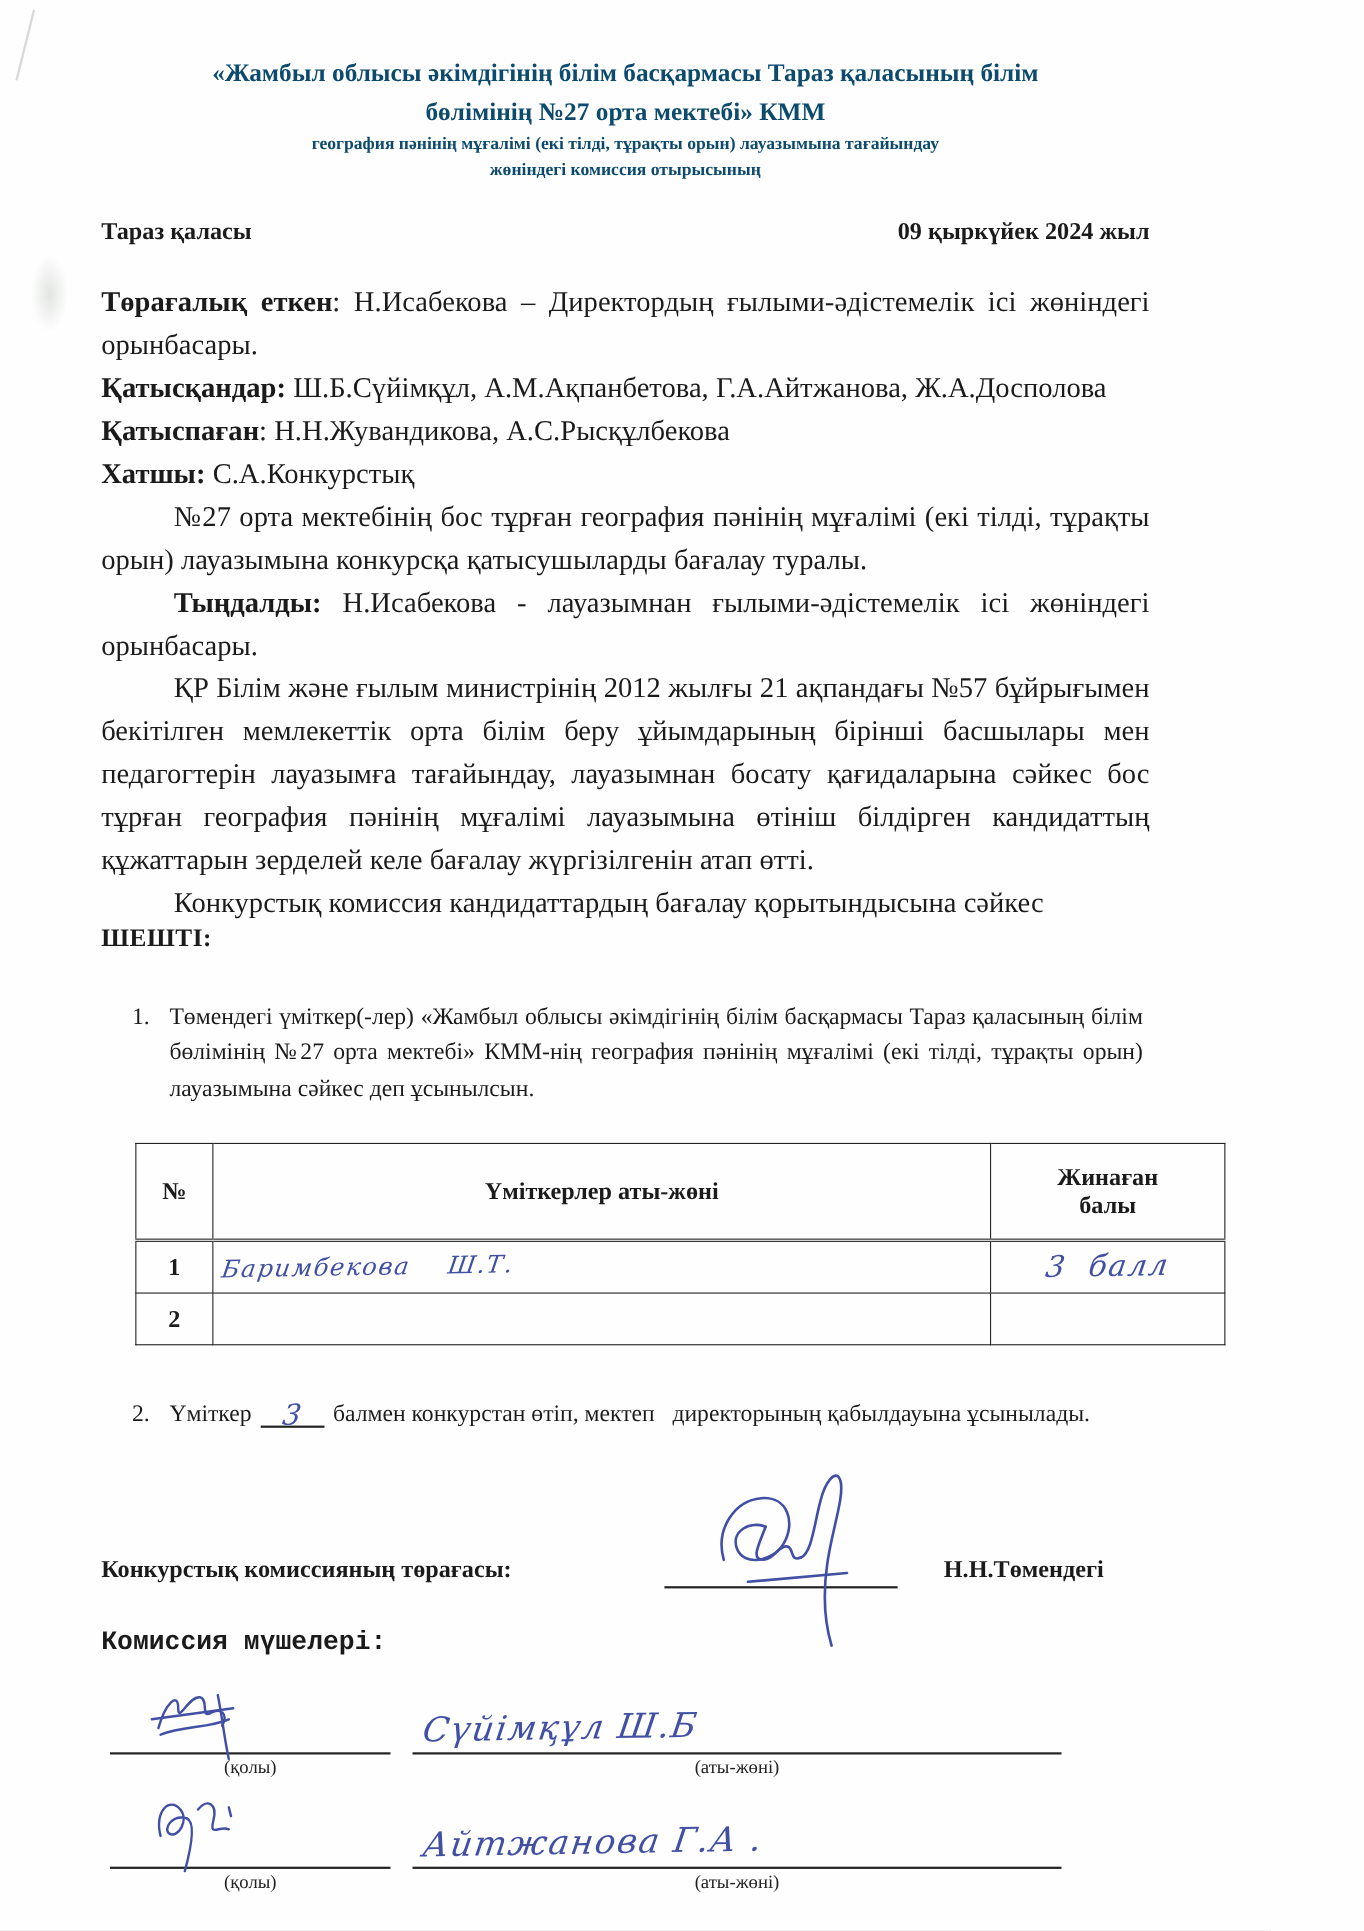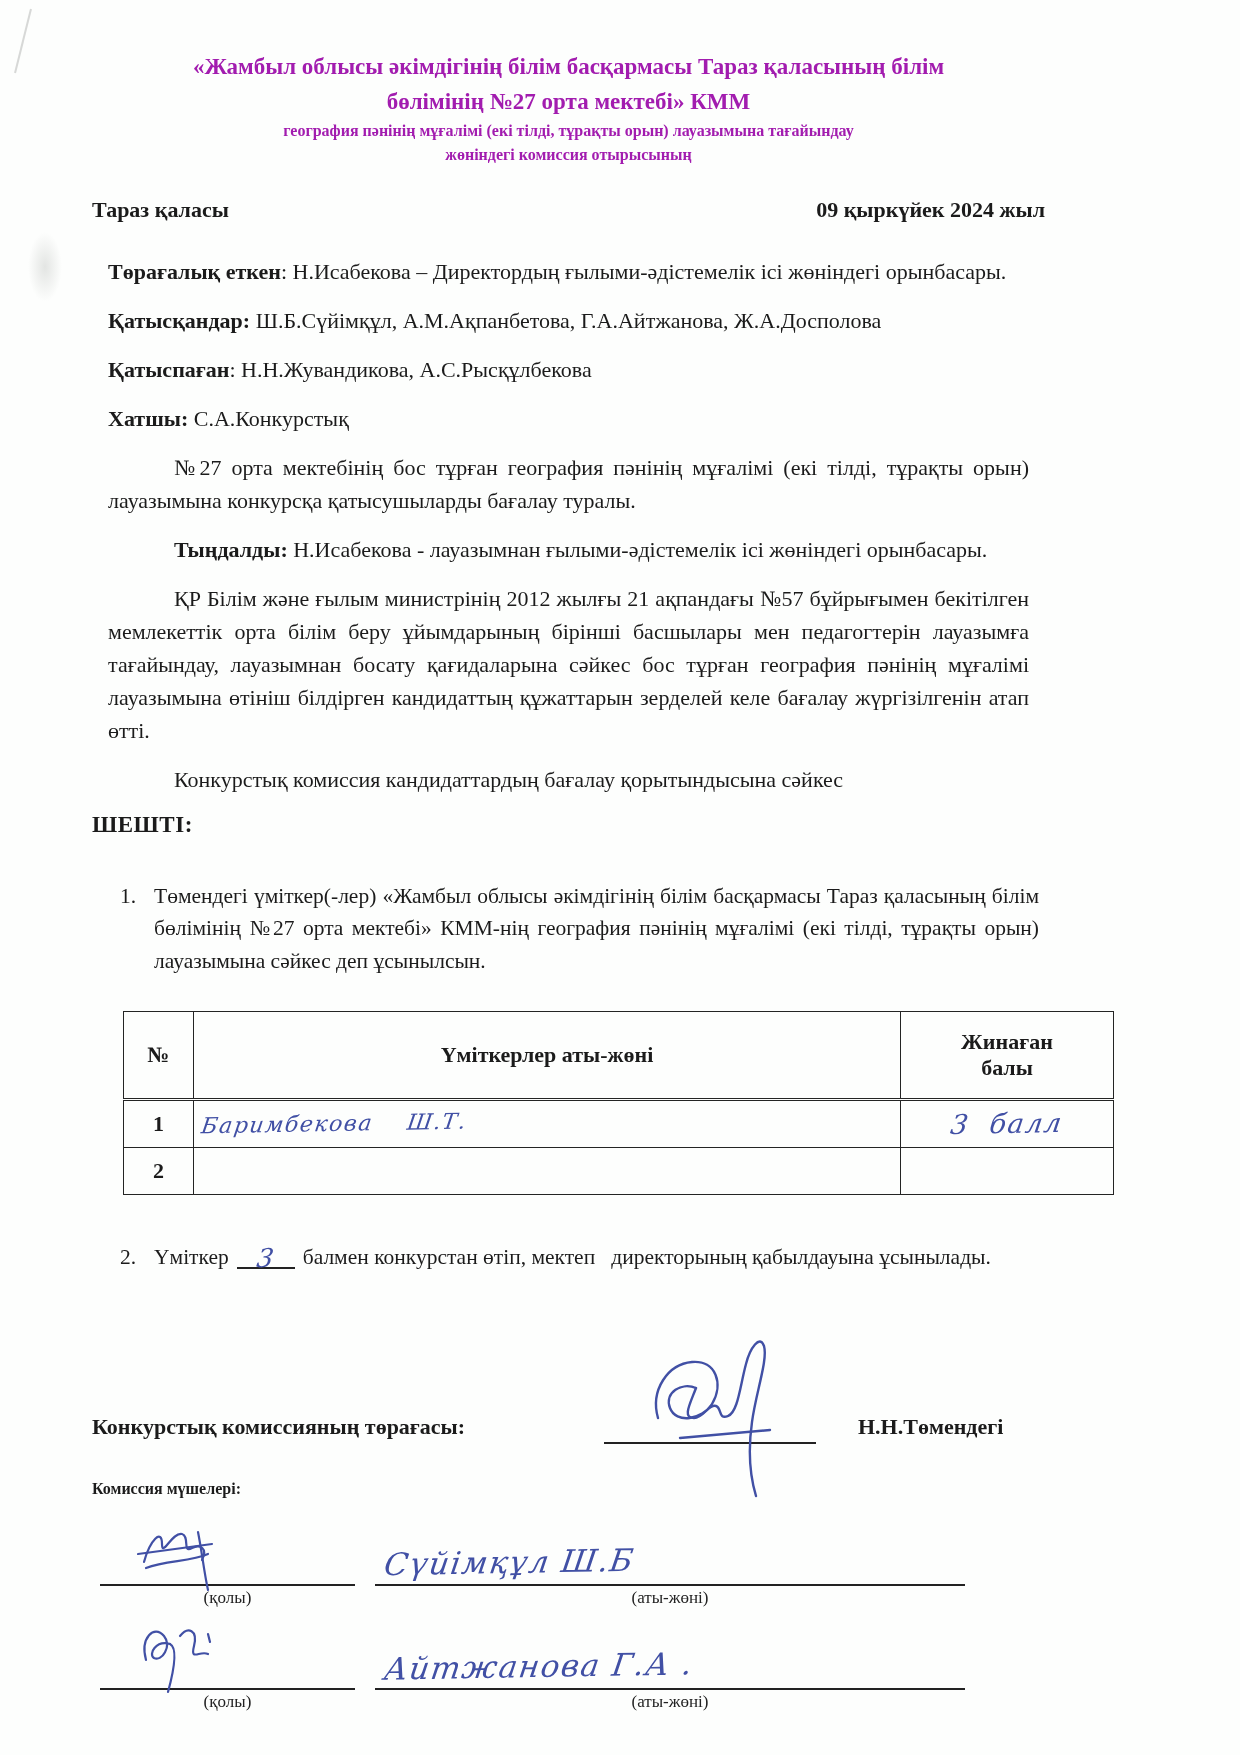--- a/index.html
+++ b/index.html
@@ -22,29 +22,29 @@
     width:2px; height:66px;
     background:#c9cbc9;
     transform:rotate(14deg);
     opacity:.75;
   }
   .artifact-smudge{
     position:absolute; left:28px; top:232px;
     width:34px; height:70px;
     background:radial-gradient(ellipse at center, #e3e5e3 0%, rgba(255,255,255,0) 70%);
   }
-  .title-block{ text-align:center; font-weight:bold; font-size:23px; line-height:1.5; color:#a21caf;}
+  .title-block{ text-align:center; font-weight:bold; font-size:23px; line-height:1.5; color:#0c4a6e;}
   .title-block .t-sub{ font-size:16px; }
   .city-date{
     display:flex; justify-content:space-between;
     font-weight:bold; font-size:22px;
     margin-top:30px;
     text-align:right;
   }
-  p, .para{ font-size:22px; line-height:1.5; margin:16px; }
+  p, .para{ font-size:26px; line-height:1.5; margin:0; }
   .just{ text-align:justify; }
   .indent{ text-indent:66px; }
   .b{ font-weight:bold; }
   .mt-people{ margin-top:32px; }
   .agenda-head{ margin-top:38px; font-weight:bold; font-size:22px; }
   .decision-head{ font-weight:bold; font-size:23px; letter-spacing:.5px; }
   .list-item{
     display:flex; margin-left:28px; margin-right:6px;
     font-size:21.5px; line-height:1.5;
   }
@@ -83,21 +83,21 @@
     margin:0 8px;
     vertical-align:baseline;
   }
   .blank-inline .hw{ font-size:26px; position:relative; top:3px;}
   .sign-section{ position:absolute; left:92px; top:1392px; width:1060px; }
   .chairman-row{ position:relative; font-size:22px; font-weight:bold; height:52px; }
   .chairman-label{ position:absolute; left:0; top:22px; }
   .chair-line{ position:absolute; left:512px; top:50px; width:212px; border-bottom:2.2px solid #222; }
   .chairman-name{ position:absolute; left:766px; top:22px; }
   .chair-sig{ position:absolute; left:528px; top:-66px; }
-  .members-head{ font-weight:bold; font-size:16px; margin-top:36px; }
+  .members-head{ font-weight:bold; font-size:24px; margin-top:36px;font-family:Liberation Mono, monospace; }
   .member-row{ position:relative; height:96px; }
   .sig-col{ position:absolute; left:8px; top:0; width:255px; }
   .name-col{ position:absolute; left:283px; top:0; width:590px; }
   .sig-line{ border-bottom:2.6px solid #222; height:58px; position:relative; }
   .sig-caption{ text-align:center; font-size:17px; margin-top:2px; color:#222; }
   .member-hw-name{
     position:absolute; left:10px; bottom:4px;
     font-size:31px;
   }
   .member-sig-svg{ position:absolute; left:28px; bottom:-12px; }

